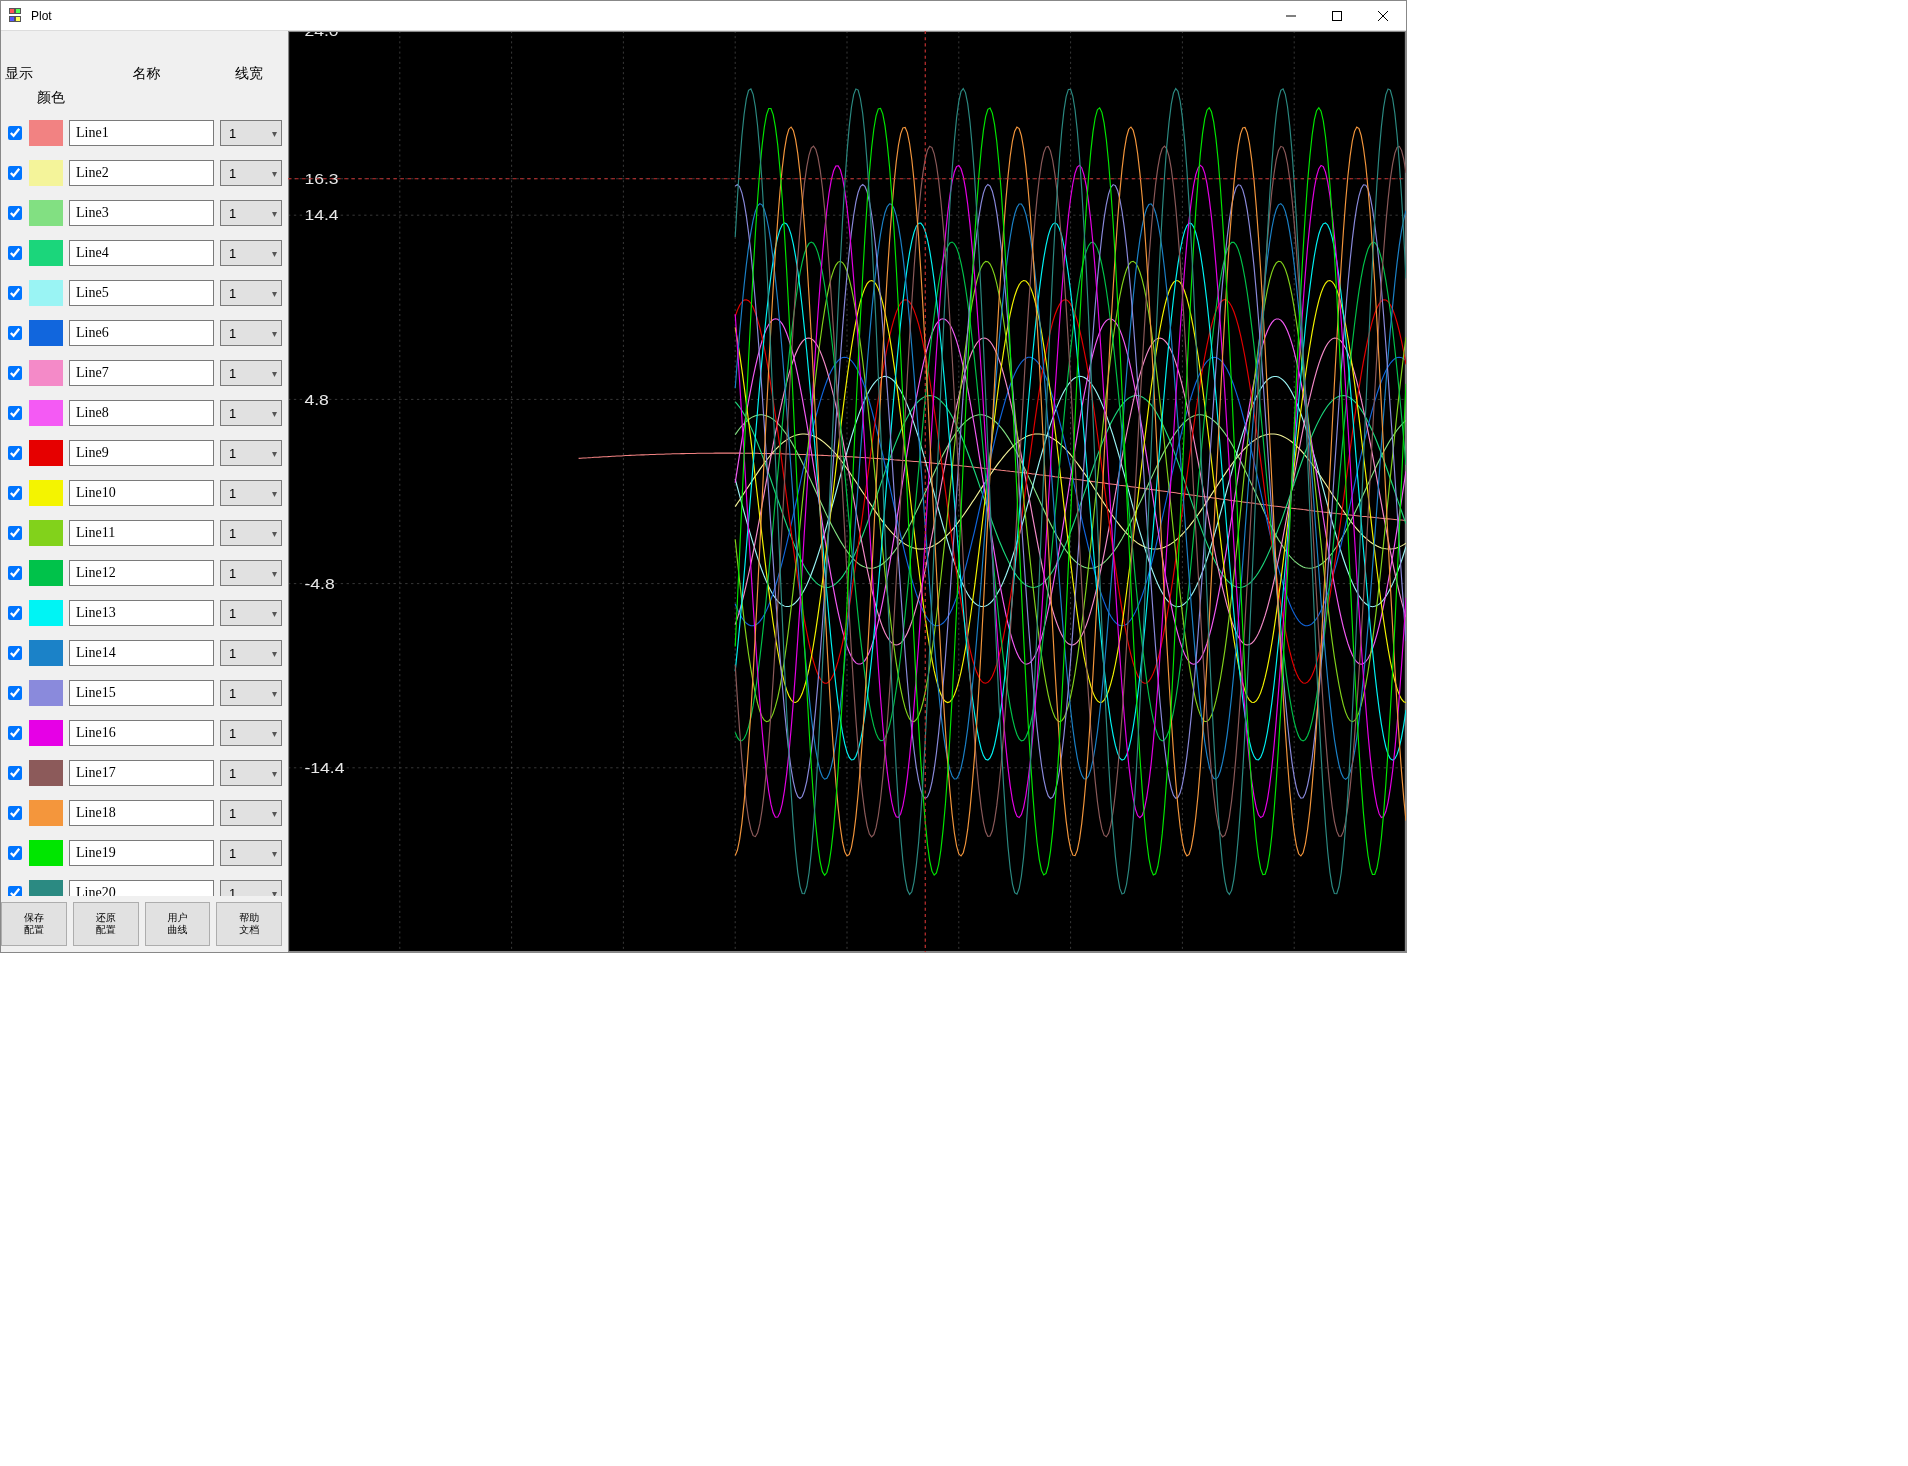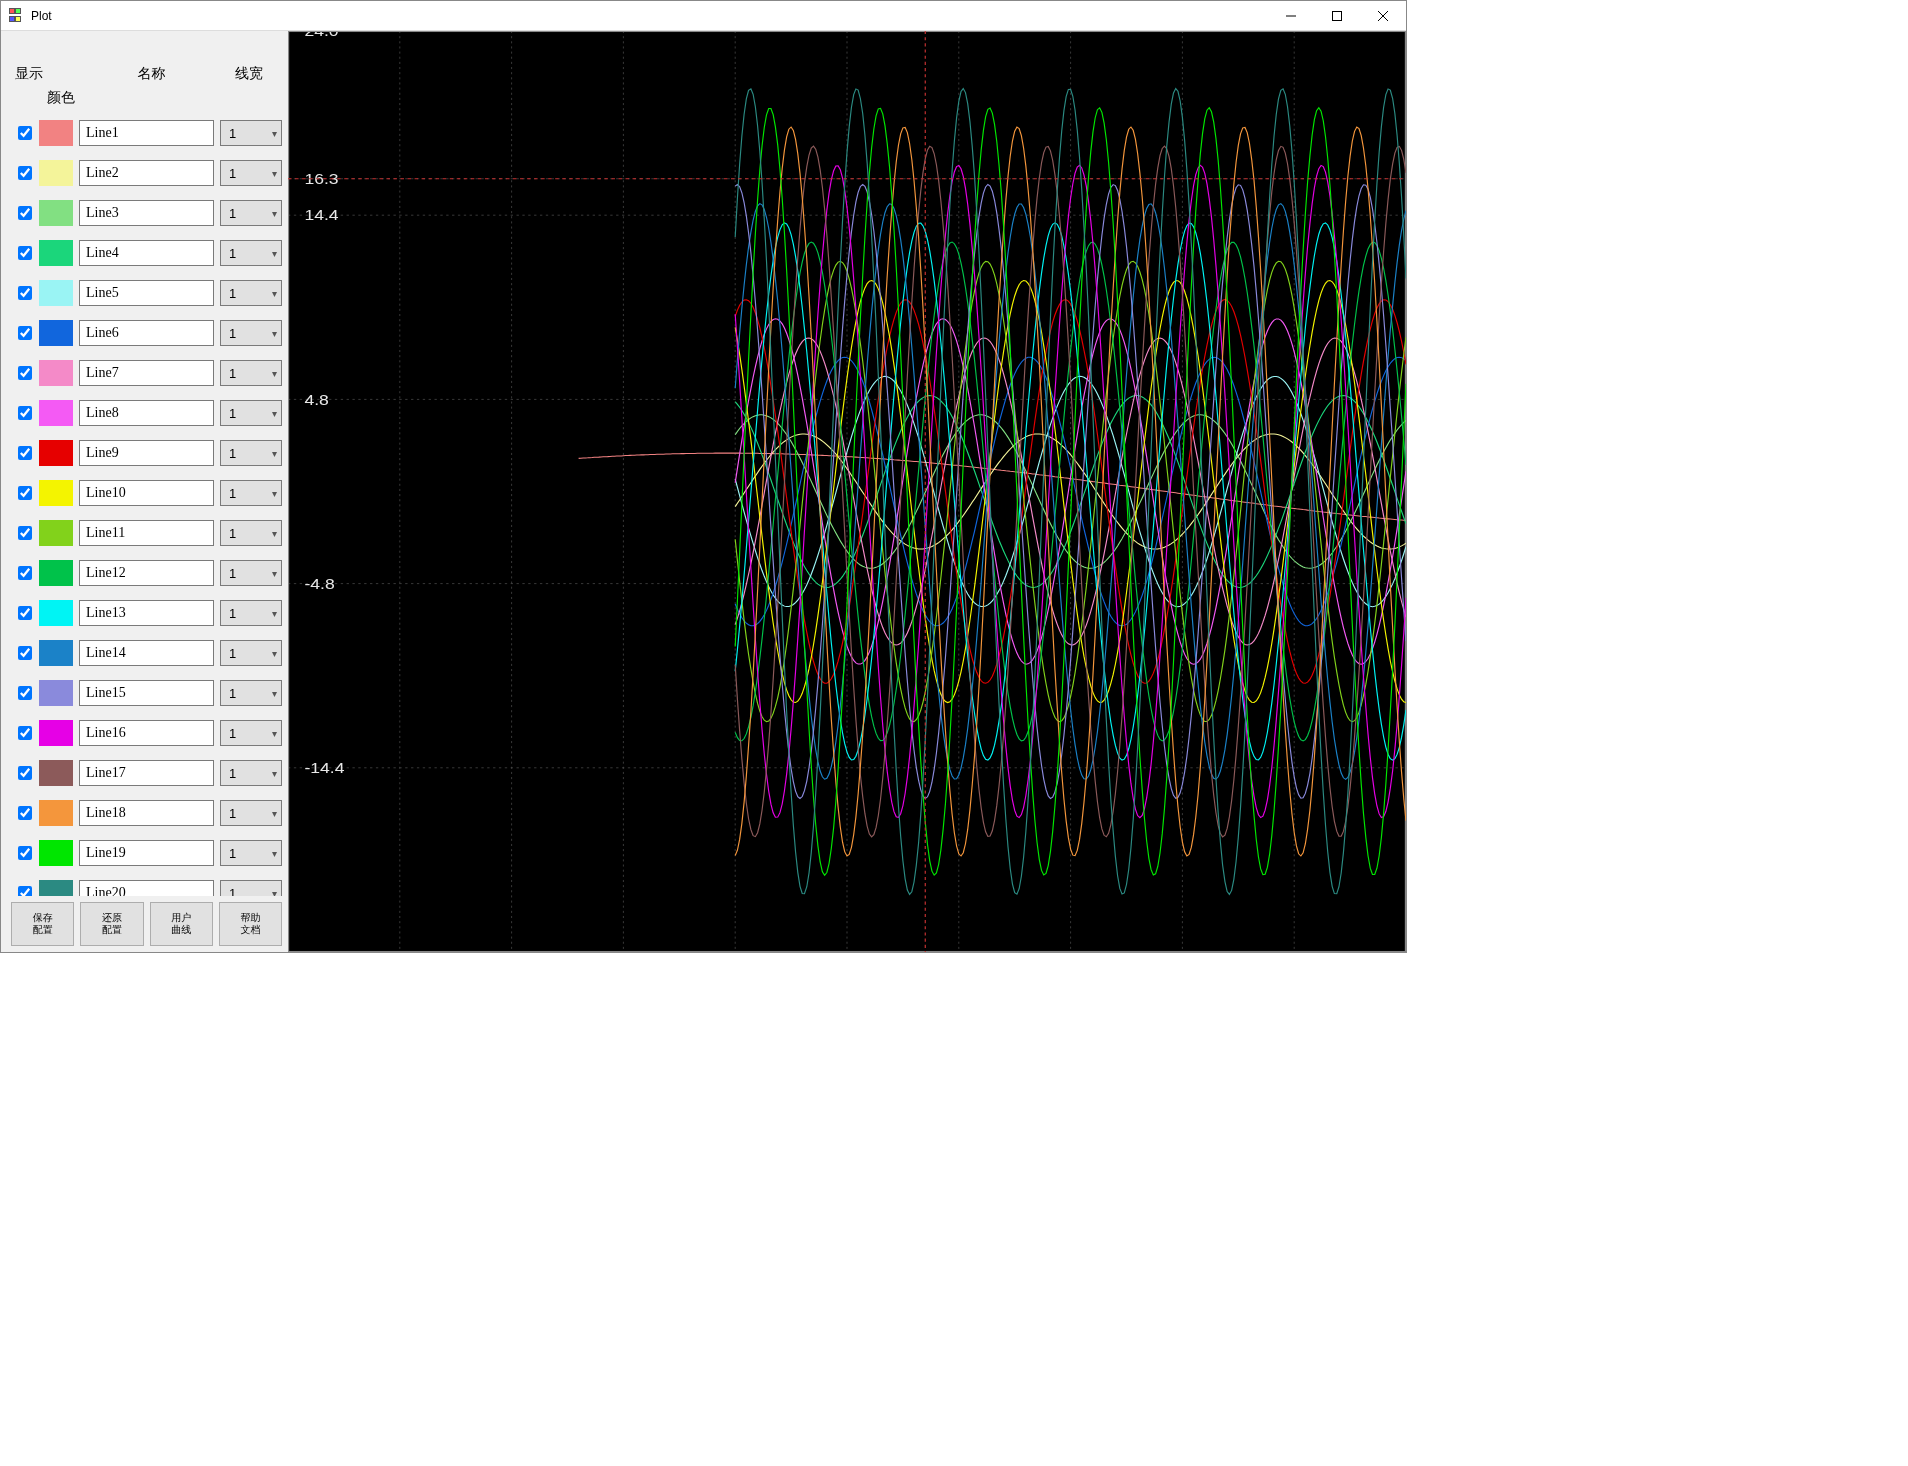--- a/index.html
+++ b/index.html
@@ -9,21 +9,21 @@
   .titlebar .app-icon{width:16px;height:16px;margin:0 6px 0 8px;display:flex;flex-wrap:wrap;}
   .titlebar .app-icon span{width:6px;height:6px;display:block;border:1px solid #555;}
   .titlebar .app-icon span:nth-child(1){background:#f55;}
   .titlebar .app-icon span:nth-child(2){background:#5f5;}
   .titlebar .app-icon span:nth-child(3){background:#55f;}
   .titlebar .app-icon span:nth-child(4){background:#ff5;}
   .titlebar .title{flex:1;font-size:12px;}
   .titlebar .winbtn{width:46px;height:30px;display:flex;align-items:center;justify-content:center;cursor:pointer;}
   .titlebar .winbtn svg{width:12px;height:12px;stroke:#000;stroke-width:1;fill:none;}
   .body{flex:1;display:flex;overflow:hidden;background:#f0f0f0;}
-  .sidebar{width:287px;display:flex;flex-direction:column;background:#f0f0f0;padding:6px 6px 2px 10px;}
+  .sidebar{width:287px;display:flex;flex-direction:column;background:#f0f0f0;padding:6px 6px 2px 0;}
   .sb-head{display:flex;align-items:center;padding:4px 0 6px 4px;}
   .sb-head span{font-size:14px;}
   .sb-head .h1{width:32px;}
   .sb-head .h2{width:40px;margin-top:48px;}
   .sb-head .h3{flex:1;text-align:center;}
   .sb-head .h4{width:66px;text-align:center;}
   .sb-rows{flex:1;overflow:auto;}
   .row{display:flex;align-items:center;height:40px;}
   .row .cb{width:28px;display:flex;justify-content:center;}
   .row .cb input{width:14px;height:14px;}

